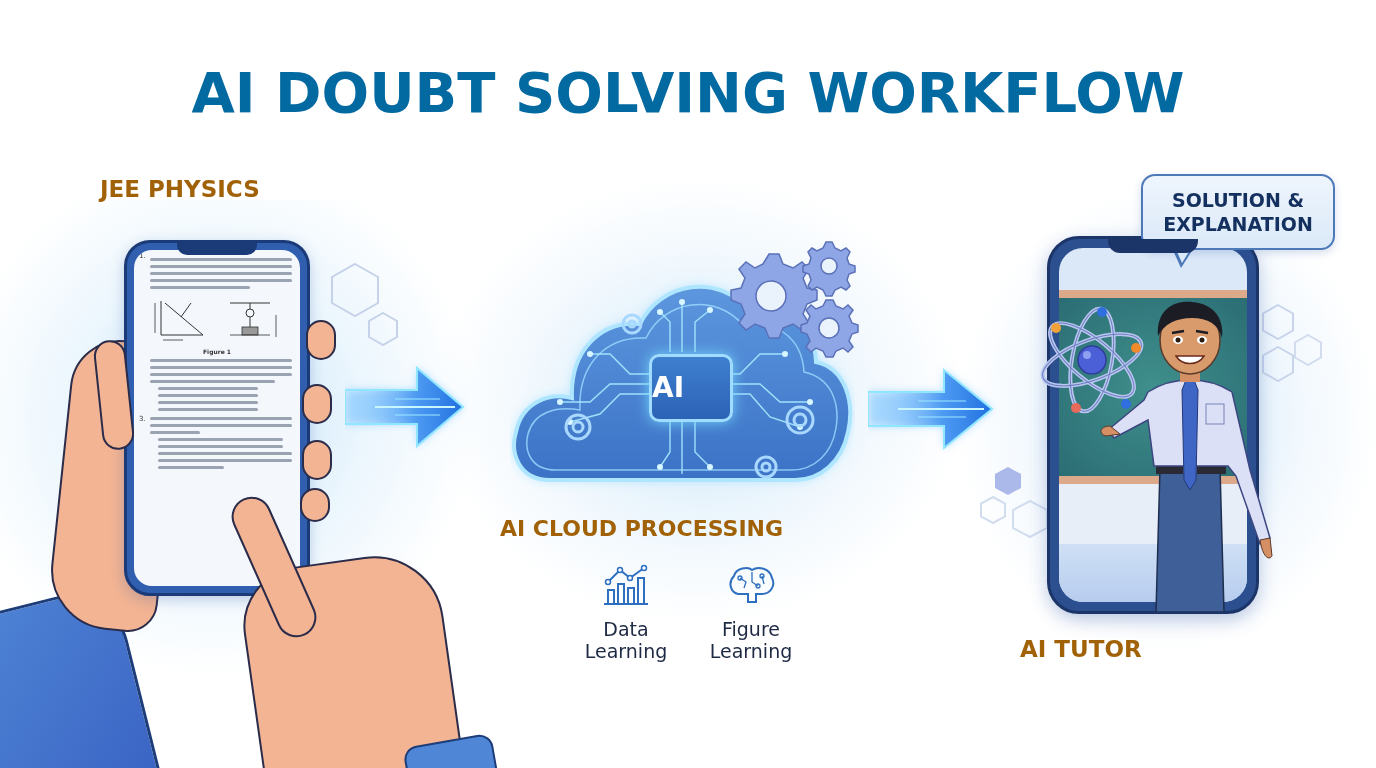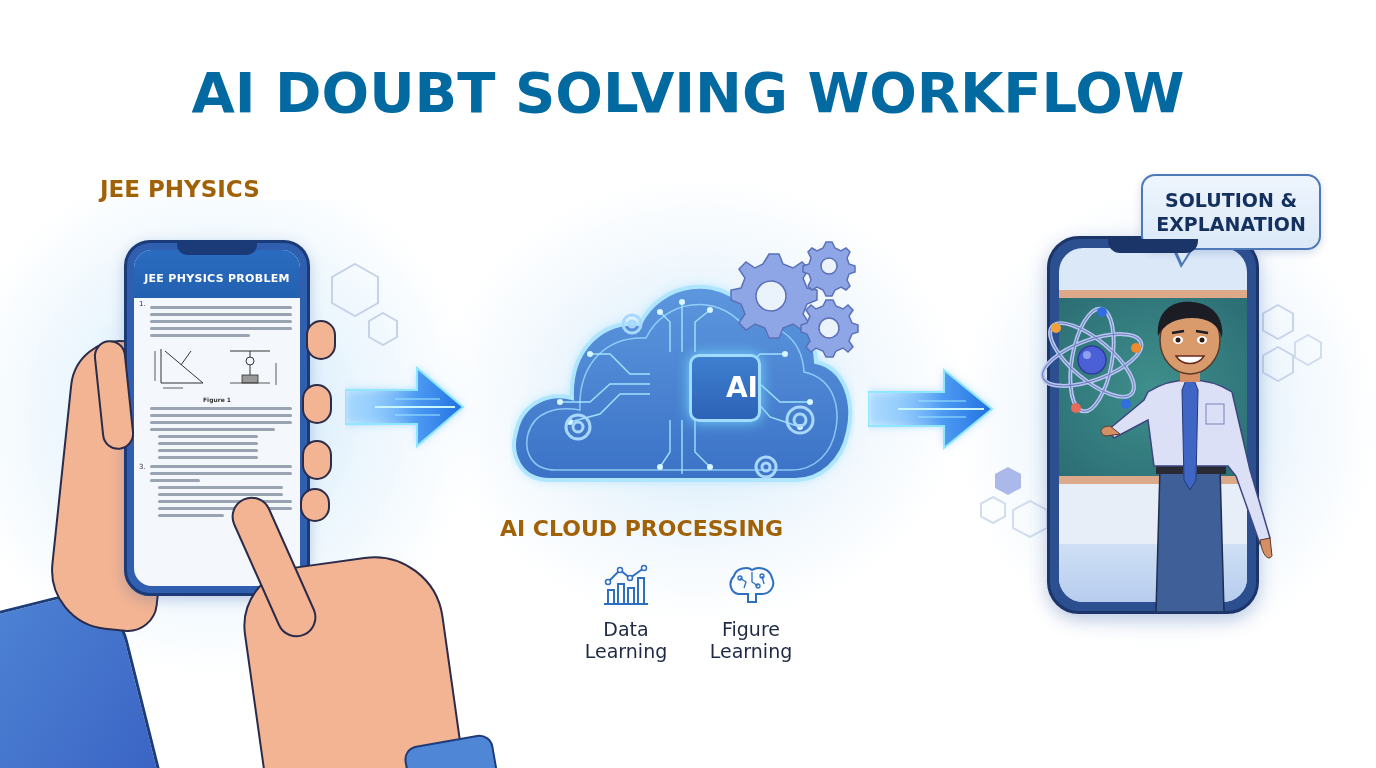--- a/index.html
+++ b/index.html
@@ -100,24 +100,24 @@
 
   
   .arrow { position: absolute; width: 140px; height: 90px; }
 
   
   .hex { position: absolute; }
 
   
   .cloud { position: absolute; left: 510px; top: 252px; width: 345px; height: 240px; }
   .ai-chip {
-    position: absolute; left: 649px; top: 354px; width: 72px; height: 68px;
+    position: absolute; left: 649px; top: 354px; width: 84px; height: 68px;
     background: linear-gradient(#3f7fd0, #2c63b6); border: 3px solid #9fdcff;
     border-radius: 10px; box-shadow: 0 0 14px rgba(120,220,255,0.9);
-    color: #fff; font-weight: 700; font-size: 28px; text-align: right; line-height: 62px; margin-left: 40px;
+    color: #fff; font-weight: 700; font-size: 28px; text-align: left; line-height: 62px;
   }
   .gears { position: absolute; left: 725px; top: 240px; width: 135px; height: 118px; }
 
   
   .feature { position: absolute; text-align: center; color: #1e2a44; font-size: 19px; line-height: 22px; }
   .feat-data { left: 576px; top: 564px; width: 100px; }
   .feat-ml { left: 696px; top: 564px; width: 110px; }
   .feat-icon { display: block; margin: 0 auto 12px; }
 
   
@@ -135,21 +135,21 @@
     width: 90px; height: 14px; background: #1c3568; border-radius: 0 0 12px 12px; z-index: 3;
   }
   .board-frame { position: absolute; left: 0; right: 0; top: 42px; height: 8px; background: #dca98a; }
   .board { position: absolute; left: 0; right: 0; top: 50px; height: 178px; background: radial-gradient(ellipse at 50% 50%, #3f8f8c, #2b6d74); }
   .board-ledge { position: absolute; left: 0; right: 0; top: 228px; height: 8px; background: #dca98a; }
   .wall { position: absolute; left: 0; right: 0; top: 236px; height: 60px; background: #e8eef8; }
   .floor { position: absolute; left: 0; right: 0; top: 296px; bottom: 0; background: linear-gradient(#cfe0f5, #b7cdee); }
 
   
   .bubble {
-    position: absolute; left: 1141px; top: 174px; width: 180px; height: 76px;
+    position: absolute; left: 1141px; top: 174px; width: 194px; height: 76px;
     background: linear-gradient(#eef5fd, #dbe9f8); border: 2px solid #4d79b8;
     border-radius: 14px; box-shadow: 0 3px 8px rgba(40,80,160,0.2);
     display: flex; align-items: center; justify-content: center; text-align: center;
     color: #14305e; font-weight: 700; font-size: 19px; line-height: 24px;
   }
   .bubble-tail {
     position: absolute; left: 1171px; top: 246px; width: 0; height: 0;
     border-left: 10px solid transparent; border-right: 14px solid transparent;
     border-top: 22px solid #4d79b8;
   }
@@ -199,21 +199,20 @@
 <div class="heading h-left">
   <div>JEE PHYSICS</div>
 </div>
 
 <div class="sleeve-left"></div>
 <div class="hand-left"></div>
 
 <div class="phone-left">
   <div class="notch"></div>
   <div class="screen">
-    <div class="screen-header">JEE PHYSICS PROBLEM</div>
     <div style="position:relative;padding-top:4px">
       <span class="doc-num" style="left:5px;top:2px">1.</span>
       <div class="doc-line"></div>
       <div class="doc-line"></div>
       <div class="doc-line"></div>
       <div class="doc-line"></div>
       <div class="doc-line short"></div>
       <div class="figure-row">
         <svg class="fig-box" viewBox="0 0 56 46">
           <line x1="8" y1="4" x2="8" y2="38" stroke="#333" stroke-width="1"></line>
@@ -463,13 +462,14 @@
 <div class="bubble-tail"></div>
 <div class="bubble">
   <div>
     <div>SOLUTION &amp;</div>
     <div>EXPLANATION</div>
   </div>
 </div>
 <div class="bubble-tail-inner"></div>
 
 <div class="heading h-right">
+  <div>AI TUTOR</div>
 </div>
 
 </body></html>

